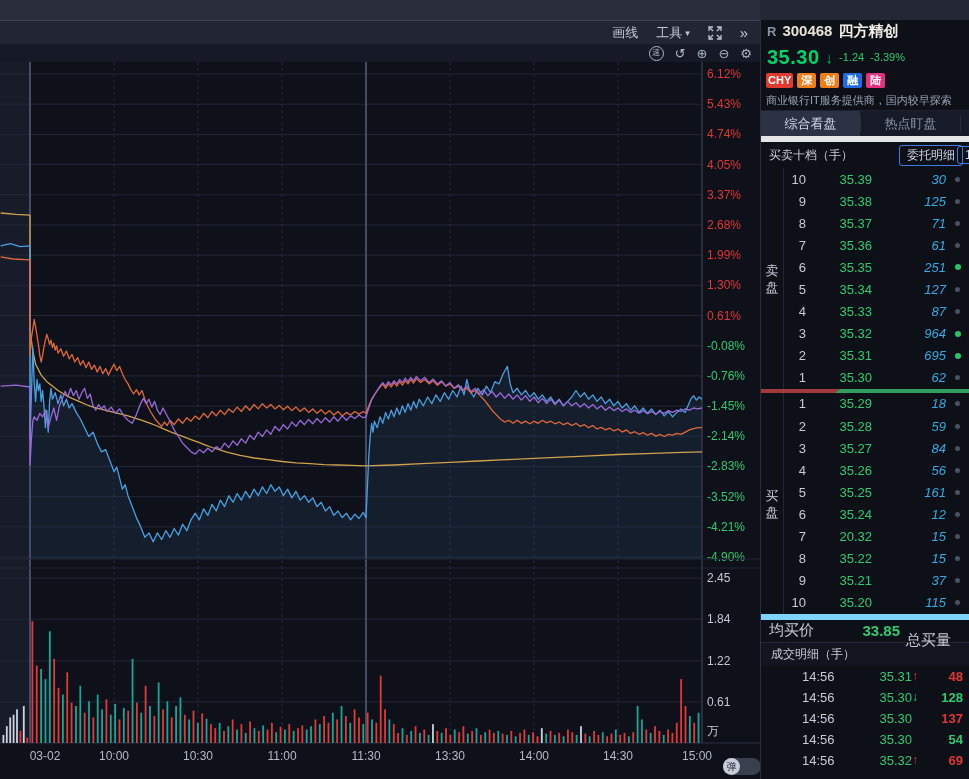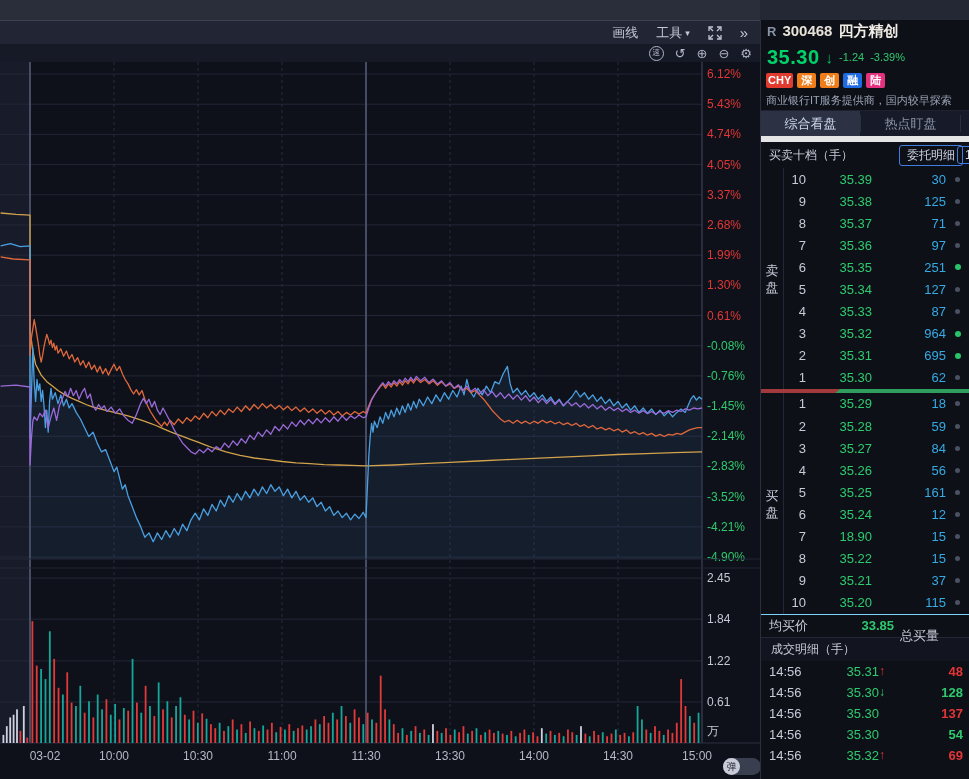--- a/index.html
+++ b/index.html
@@ -48,34 +48,34 @@
   .btn{border:1px solid #3f7de0;border-radius:3px;color:#d0d8e8;font-size:12px;padding:1px 7px;cursor:pointer;background:transparent;}
   .btn.detail{position:absolute;left:106px;margin-left:32px;}
   .btn.partial{position:absolute;left:196px;width:26px;overflow:hidden;white-space:nowrap;}
   
   .ob-wrap{position:relative;}
   .side-label{position:absolute;left:4px;width:14px;text-align:center;font-size:13px;color:#c6cbd8;line-height:17px;}
   .ob-block{margin-left:22px;border-left:1px solid #232737;}
   .ob-row{height:22.1px;display:flex;align-items:center;font-size:13px;cursor:pointer;}
   .ob-row .lv{width:22px;text-align:right;color:#c6cbd8;}
   .ob-row .pr{width:66px;text-align:right;color:#2eca6e;}
-  .ob-row .vol{flex:1;text-align:right;color:#35aae4;}
+  .ob-row .vol{flex:1;text-align:right;color:#35aae4;font-style:italic;}
   .ob-row .dotc{width:23px;display:flex;justify-content:center;align-items:center;}
   .dot{width:5px;height:5px;border-radius:50%;background:#4a5160;}
   .dot.green{width:6px;height:6px;background:#27c46a;}
   .ratio{height:4px;display:flex;background:#2f9e5e;}
   .ratio .red{background:#a03a3c;clip-path:polygon(0 0,100% 0,calc(100% - 5px) 100%,0 100%);}
   
-  .sum-row{height:22px;display:flex;align-items:center;font-size:13px;border-top:1px solid #7dd3fc;padding:0 4px 0 8px;}
+  .sum-row{height:22px;display:flex;align-items:center;font-size:15px;border-top:6px solid #7dd3fc;padding:0 4px 0 8px;}
   .sum-row .lbl{color:#c6cbd8;}
   .sum-row .val{width:86px;text-align:right;font-weight:bold;}
   .sum-row .lbl2{margin-left:6px;color:#c6cbd8;margin-top:20px;}
   .trades-head{height:23px;display:flex;align-items:center;font-size:12px;color:#c6cbd8;padding-left:10px;border-top:1px solid #232737;background:#12151f;}
   .tr-row{height:21px;display:flex;align-items:center;font-size:13px;padding:0 6px 0 8px;}
-  .tr-row .tm{width:48px;color:#c6cbd8;}
+  .tr-row .tm{width:48px;color:#c6cbd8;margin-left:33px;}
   .tr-row .pr{width:62px;text-align:right;color:#2eca6e;}
   .tr-row .ar{width:14px;font-size:12px;font-weight:bold;}
   .tr-row .vol{flex:1;text-align:right;font-weight:bold;}
   .c-red{color:#e23636;}
   .c-green{color:#2eca6e;}
 </style>
 </head>
 <body>
 
 <div id="app">
@@ -402,21 +402,21 @@
             <span class="lv">8</span>
             <span class="pr">35.37</span>
             <span class="vol">71</span>
             <span class="dotc">
               <i class="dot"></i>
             </span>
           </div>
           <div class="ob-row">
             <span class="lv">7</span>
             <span class="pr">35.36</span>
-            <span class="vol">97</span>
+            <span class="vol">61</span>
             <span class="dotc">
               <i class="dot"></i>
             </span>
           </div>
           <div class="ob-row">
             <span class="lv">6</span>
             <span class="pr">35.35</span>
             <span class="vol">251</span>
             <span class="dotc">
               <i class="dot green"></i>
@@ -511,21 +511,21 @@
           <div class="ob-row">
             <span class="lv">6</span>
             <span class="pr">35.24</span>
             <span class="vol">12</span>
             <span class="dotc">
               <i class="dot"></i>
             </span>
           </div>
           <div class="ob-row">
             <span class="lv">7</span>
-            <span class="pr">18.90</span>
+            <span class="pr">20.32</span>
             <span class="vol">15</span>
             <span class="dotc">
               <i class="dot"></i>
             </span>
           </div>
           <div class="ob-row">
             <span class="lv">8</span>
             <span class="pr">35.22</span>
             <span class="vol">15</span>
             <span class="dotc">

